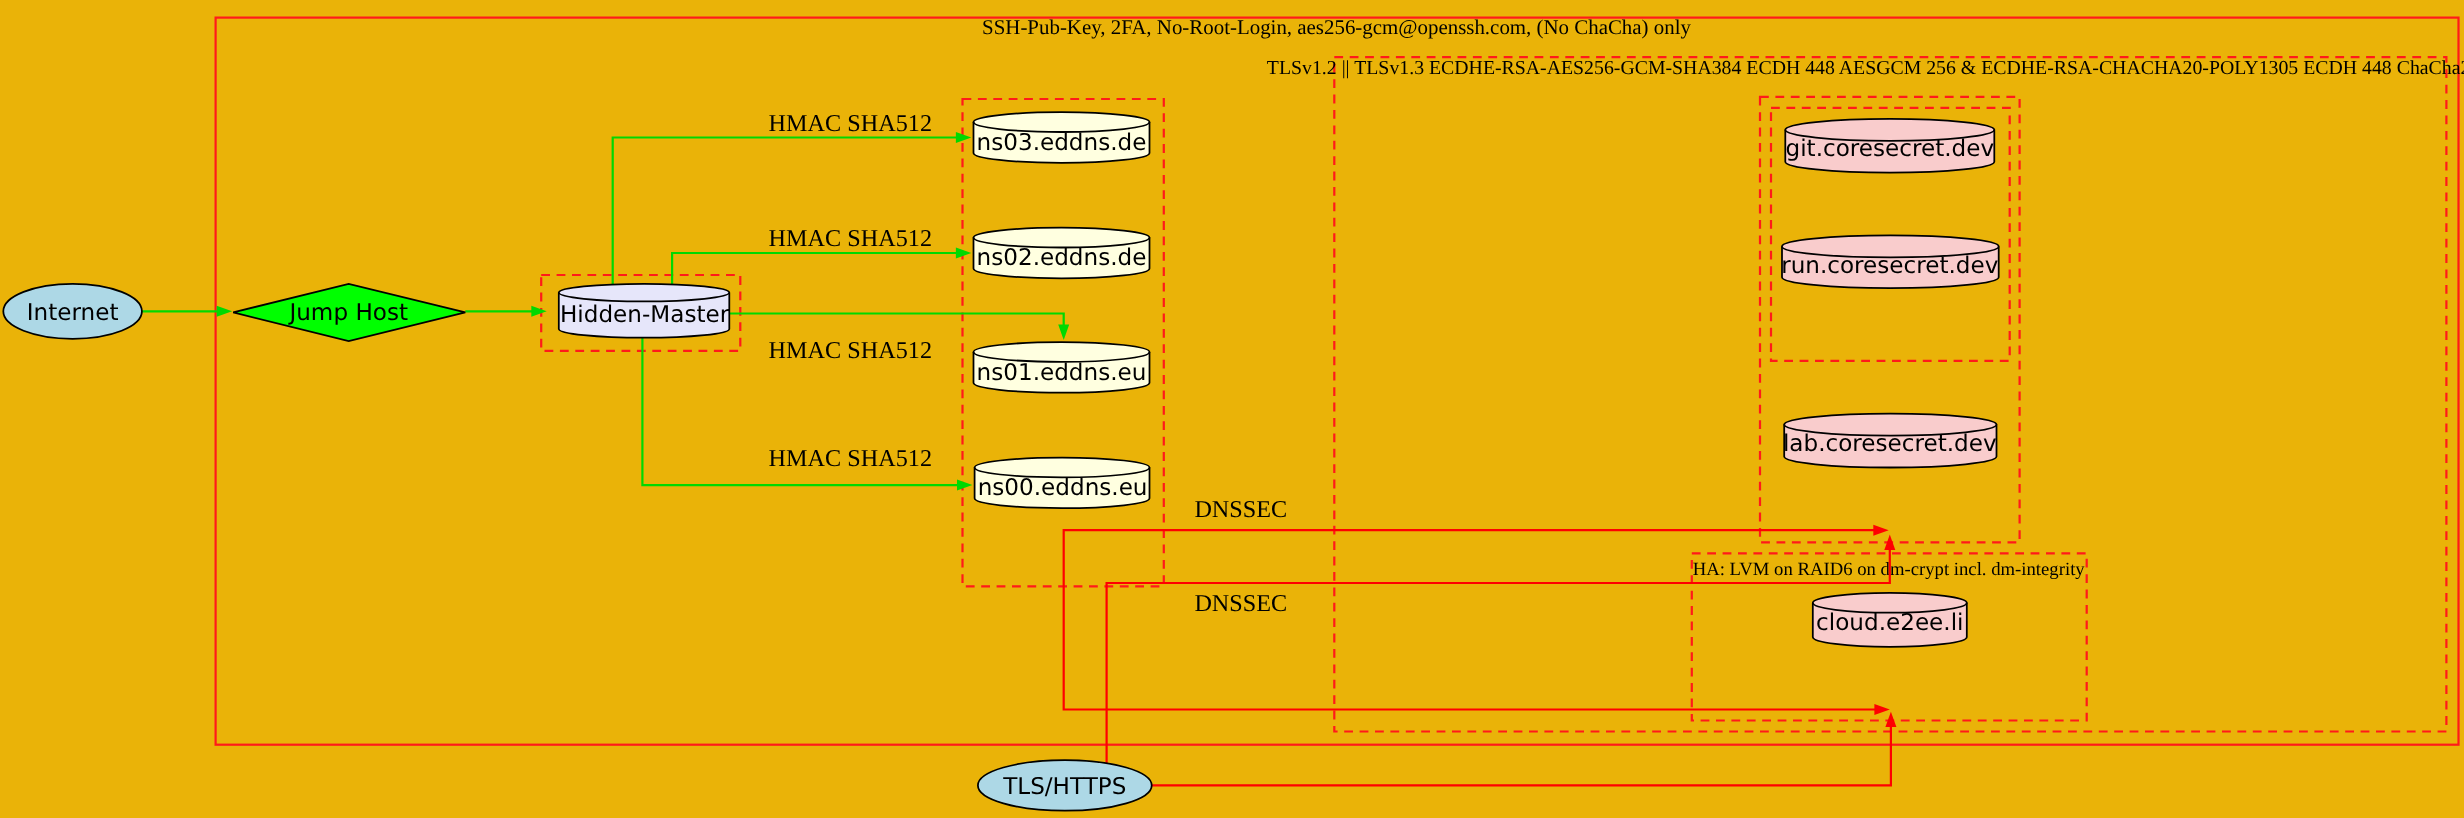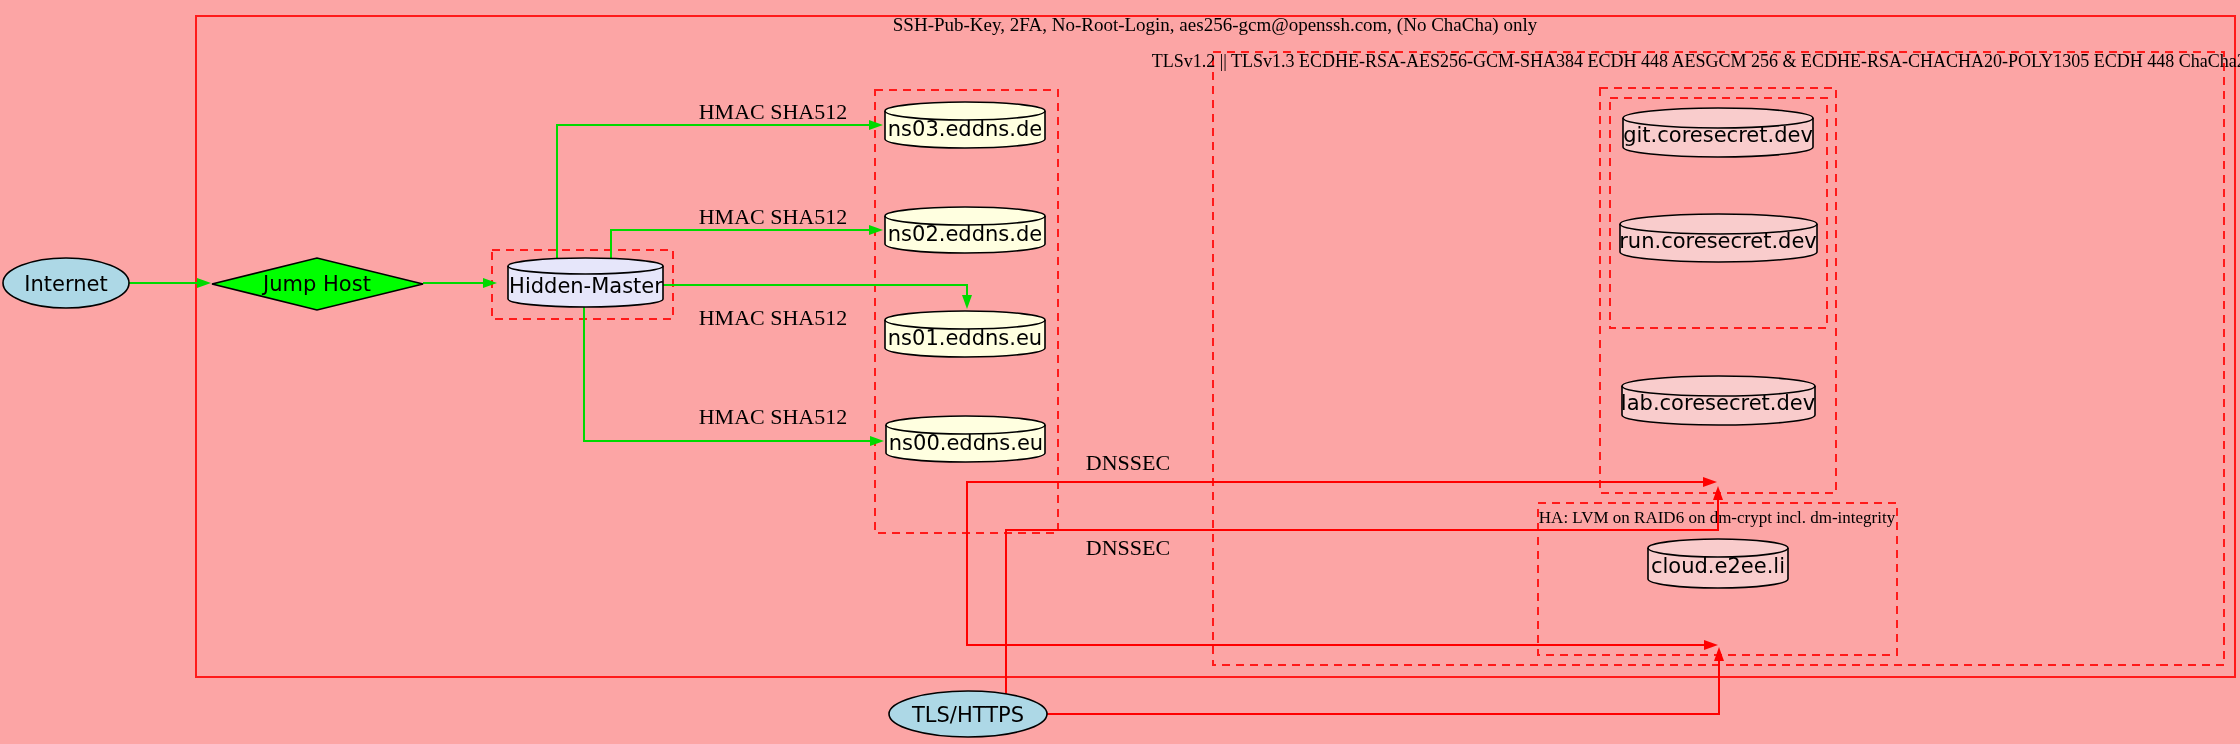--- a/index.html
+++ b/index.html
@@ -1,16 +1,16 @@
 <!DOCTYPE html>
 <html><head>
 <meta charset="utf-8">
 <style>
   html,body{margin:0;padding:0;background:#ffffff;}
-  .stage{position:relative;width:2240px;height:744px;background:#fca5a5;overflow:hidden;}
+  .stage{position:relative;width:2240px;height:744px;background:#eab308;overflow:hidden;}
   svg{display:block;}
   text{fill:#000000;}
   .node-label{font-family:"DejaVu Sans","Liberation Sans",sans-serif;font-size:21px;text-anchor:middle;}
   .edge-label{font-family:"Liberation Serif","DejaVu Serif",serif;font-size:22px;text-anchor:middle;}
   .cluster-label{font-family:"Liberation Serif","DejaVu Serif",serif;font-size:19px;text-anchor:middle;}
   .cluster-label.tls{font-size:18px;}
   .cluster-label.ha{font-size:17px;}
   .shape{stroke:#000000;stroke-width:1.6;}
   .dashed-box{fill:none;stroke-width:2;stroke-dasharray:8 6;}
   .solid-box{fill:none;stroke-width:2;}

